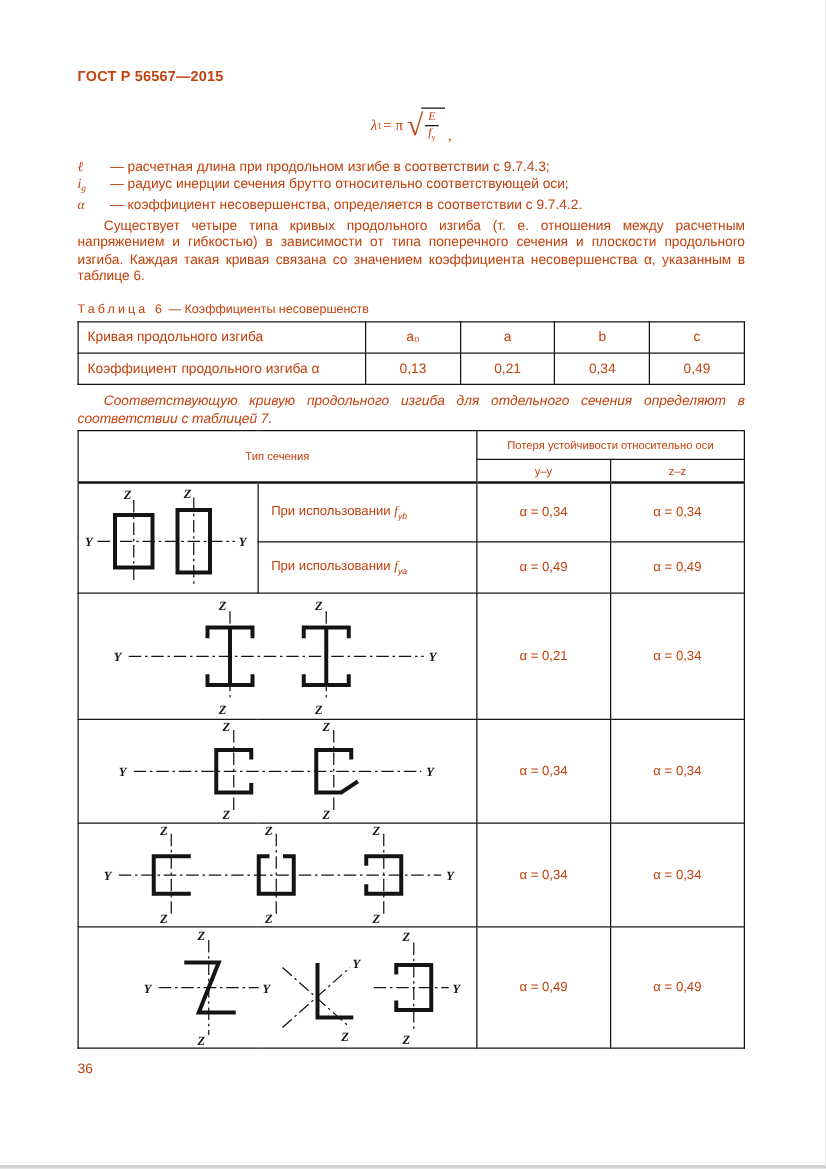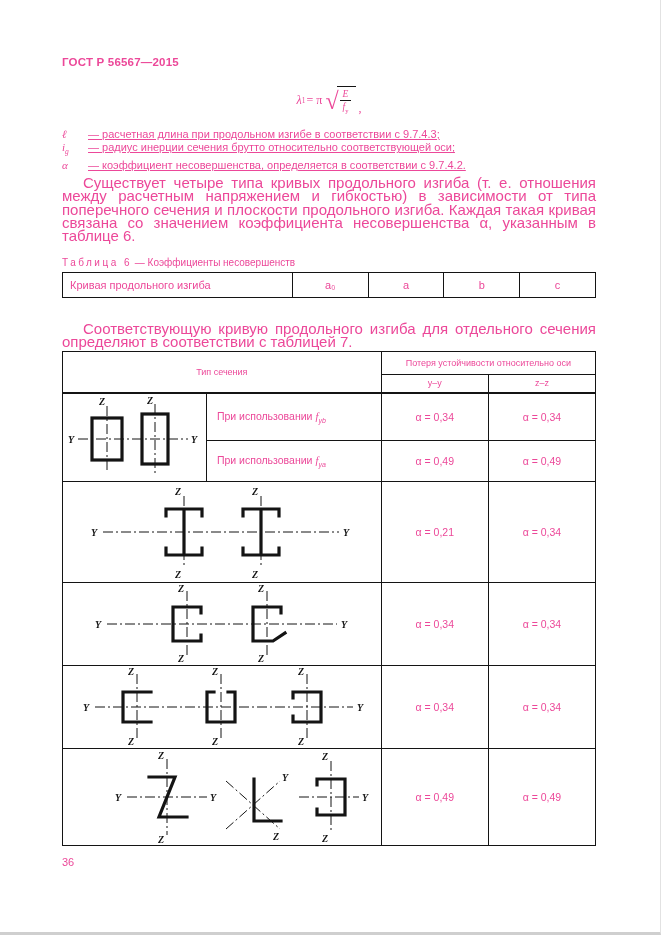--- a/index.html
+++ b/index.html
@@ -1,19 +1,19 @@
 <!DOCTYPE html>
 <html><head>
 <meta charset="utf-8">
 <style>
   html,body{margin:0;padding:0;background:#fff;}
   .page{
     width:661px;height:935px;background:#fff;box-sizing:border-box;
     position:relative;padding:56px 64px 0 62px;overflow:hidden;
-    font-family:"Liberation Sans",sans-serif;color:#ec4899;
+    font-family:"Liberation Sans",sans-serif;color:#c2410c;
     border-right:1px solid #e2e2e2;border-bottom:3px solid #cfcfcf;
   }
   .doc-header{font-weight:bold;font-size:11.5px;letter-spacing:.2px;}
 
   
   .formula{margin:18px 0 12px;display:flex;justify-content:center;align-items:center;
     font-family:"Liberation Serif",serif;font-size:12px;}
   .formula i{font-family:"Liberation Serif",serif;}
   .formula sub{font-size:7.5px;}
   .eq{margin:0 3px 0 1px;}
@@ -24,24 +24,24 @@
   .frac-num{font-size:9.5px;line-height:10px;border-bottom:1px solid #141414;padding:0 3px 1px;}
   .frac-den{font-size:9.5px;line-height:10px;padding-top:1px;}
   .frac-den sub{font-size:6.5px;}
   .tail{align-self:flex-end;margin-left:2px;}
 
   
   .defs{margin-top:12px;font-size:11px;line-height:13.6px;}
   .def-row{display:flex;}
   .def-term{width:26px;flex:none;font-family:"Liberation Serif",serif;font-style:italic;}
   .def-term sub{font-size:7.5px;font-style:italic;}
-  .def-text{flex:1;text-decoration:underline;}
+  .def-text{flex:1;}
 
   .subheading{font-size:11px;line-height:13.6px;margin-left:21px;}
-  .para{font-size:15px;line-height:13.4px;text-align:justify;text-indent:21px;margin:3px 0 0;}
+  .para{font-size:11px;line-height:13.4px;text-align:justify;text-indent:21px;margin:3px 0 0;}
 
   
   .tbl-caption{font-size:10px;margin:14px 0 4px;}
   .tbl-caption .spaced{letter-spacing:2.5px;}
 
   
   .t6{width:100%;border-collapse:collapse;font-size:11px;table-layout:fixed;}
   .t6 td{border:1px solid #141414;padding:4px 7px;height:16px;vertical-align:middle;}
   .t6 .num{text-align:center;width:13%;}
   .t6 .lbl{text-align:left;}
@@ -125,24 +125,31 @@
         <col>
       </colgroup>
     <tbody>
         <tr>
       <td class="lbl">Кривая продольного изгиба</td>
       <td class="num">a₀</td>
       <td class="num">a</td>
       <td class="num">b</td>
       <td class="num">c</td>
     </tr>
+    <tr>
+      <td class="lbl">Коэффициент продольного изгиба α</td>
+      <td class="num">0,13</td>
+      <td class="num">0,21</td>
+      <td class="num">0,34</td>
+      <td class="num">0,49</td>
+    </tr>
   </tbody>
     </table>
 
-  <p class="para" style="margin-top:24px;">Соответствующую кривую продольного изгиба для отдельного сечения определяют в соответствии с таблицей 7.</p>
+  <p class="para" style="margin-top:7px;font-style:italic;">Соответствующую кривую продольного изгиба для отдельного сечения определяют в соответствии с таблицей 7.</p>
 
 
   <table class="t7">
     <colgroup>
         <col style="width:27%">
         <col style="width:32.8%">
         <col style="width:20.1%">
         <col style="width:20.1%">
       </colgroup>
     <thead>

